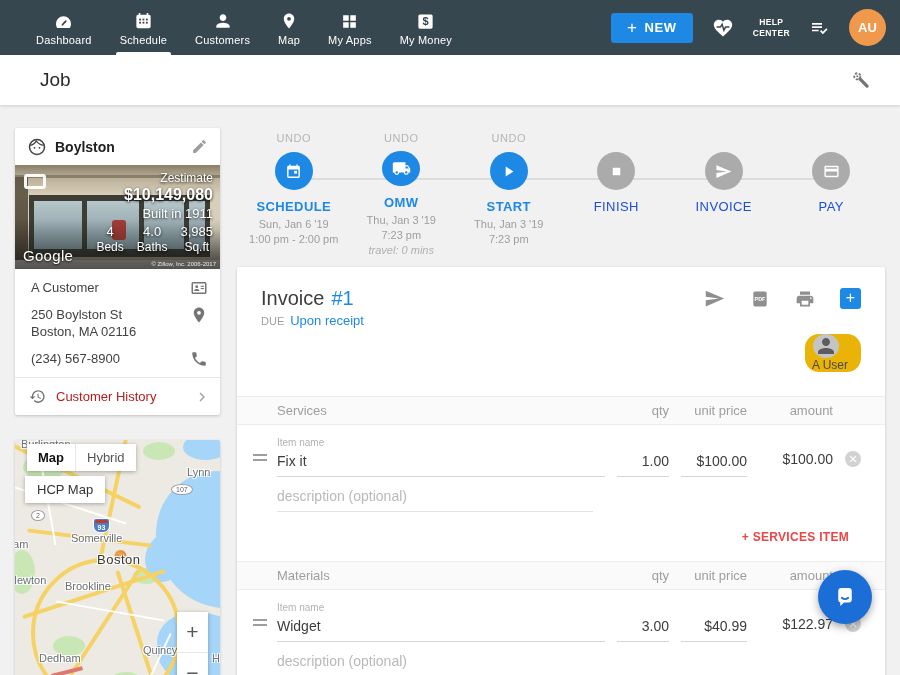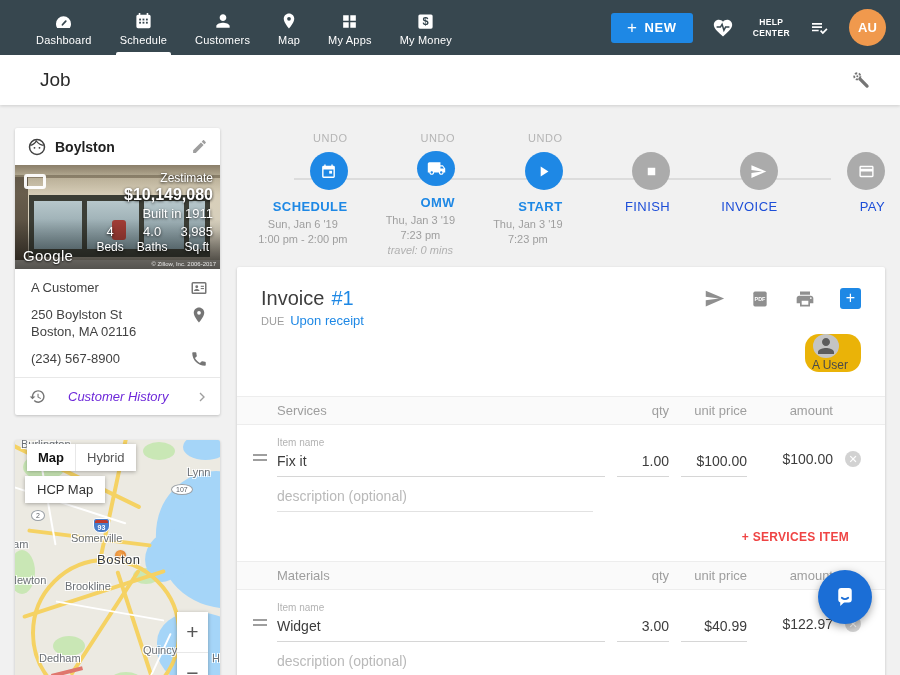--- a/index.html
+++ b/index.html
@@ -47,21 +47,21 @@
   .zstats { display:flex; justify-content:flex-end; gap:13px; margin-top:3px; }
   .zstat { text-align:center; }
   .zstat .v { font-size:13px; }
   .zstat .l { font-size:12px; margin-top:1px; }
   .ph-google { position:absolute; left:8px; bottom:5px; color:#fff; font-size:15px; font-weight:500; letter-spacing:.3px; text-shadow:0 1px 2px rgba(0,0,0,.8); }
   .ph-copy { position:absolute; right:4px; bottom:2px; color:#fff; font-size:6px; opacity:.85; }
   .contact { flex:1; padding:10px 12px 0 16px; display:flex; flex-direction:column; }
   .c-row { display:flex; align-items:flex-start; margin-bottom:9px; }
   .c-row .txt { flex:1; font-size:13px; color:#424242; line-height:1.35; }
   .history-row { margin-top:auto; border-top:1px solid #e8e8e8; height:38px; display:flex; align-items:center; margin-left:-16px; margin-right:-12px; padding:0 10px 0 14px; cursor:pointer; }
-  .history-row .txt { flex:1; font-size:13px; font-weight:500; color:#6d28d9; margin-left:22px;font-style:italic; }
+  .history-row .txt { flex:1; font-size:13px; font-weight:500; color:#b91c1c; margin-left:10px; }
 
   
   .map-card { position:absolute; left:15px; top:440px; width:205px; height:260px; overflow:hidden; background:#eceae2; }
   .mshape { position:absolute; }
   .green { background:#c9e7b5; border-radius:50%; }
   .water { background:#a5d5f8; }
   .road { background:#f5d263; border-radius:2px; }
   .wroad { background:#fff; border-radius:2px; }
   .redroad { background:#e0766d; }
   .mlabel { position:absolute; font-size:11px; color:#6b7076;
@@ -77,21 +77,21 @@
   .map-btn + .map-btn { border-left:1px solid #e8e8e8; }
   .hcp-btn { position:absolute; left:10px; top:36px; background:#fff; box-shadow:0 1px 4px rgba(0,0,0,.3); padding:6px 12px; font-size:13px; color:#333; z-index:5; cursor:pointer; }
   .zoomctl { position:absolute; right:12px; top:172px; width:31px; background:#fff; box-shadow:0 1px 4px rgba(0,0,0,.3); z-index:6; }
   .zbtn { height:40px; display:flex; align-items:center; justify-content:center; font-size:21px; color:#565656; cursor:pointer; }
   .zbtn + .zbtn { border-top:1px solid #e8e8e8; }
 
   
   .steps { position:absolute; left:240px; top:132px; width:645px; height:126px; }
   .steps .line { position:absolute; left:54px; right:54px; top:46px; height:2px; background:#dcdcdc; }
   .steps-row { position:relative; display:flex; height:100%; }
-  .step { flex:1; display:flex; flex-direction:column; align-items:flex-end; text-align:center; }
+  .step { flex:1; display:flex; flex-direction:column; align-items:center; text-align:center; }
   .undo { height:13px; font-size:11px; color:#b5b5b5; letter-spacing:.5px; margin-bottom:7px; cursor:pointer; }
   .bubble { width:38px; height:38px; border-radius:50%; display:flex; align-items:center; justify-content:center; z-index:1; cursor:pointer; }
   .bubble.blue { background:#1e88e5; }
   .bubble.gray { background:#ababab; }
   .step-lbl { margin-top:9px; font-size:13px; letter-spacing:.4px; }
   .step-lbl.blue { color:#1e88e5; font-weight:bold; }
   .step-lbl.gray { color:#1d4ed8; }
   .step-sub { font-size:11px; color:#9e9e9e; line-height:15px; margin-top:3px; }
   .step-sub .note { font-style:italic; color:#b0b0b0; }
 

